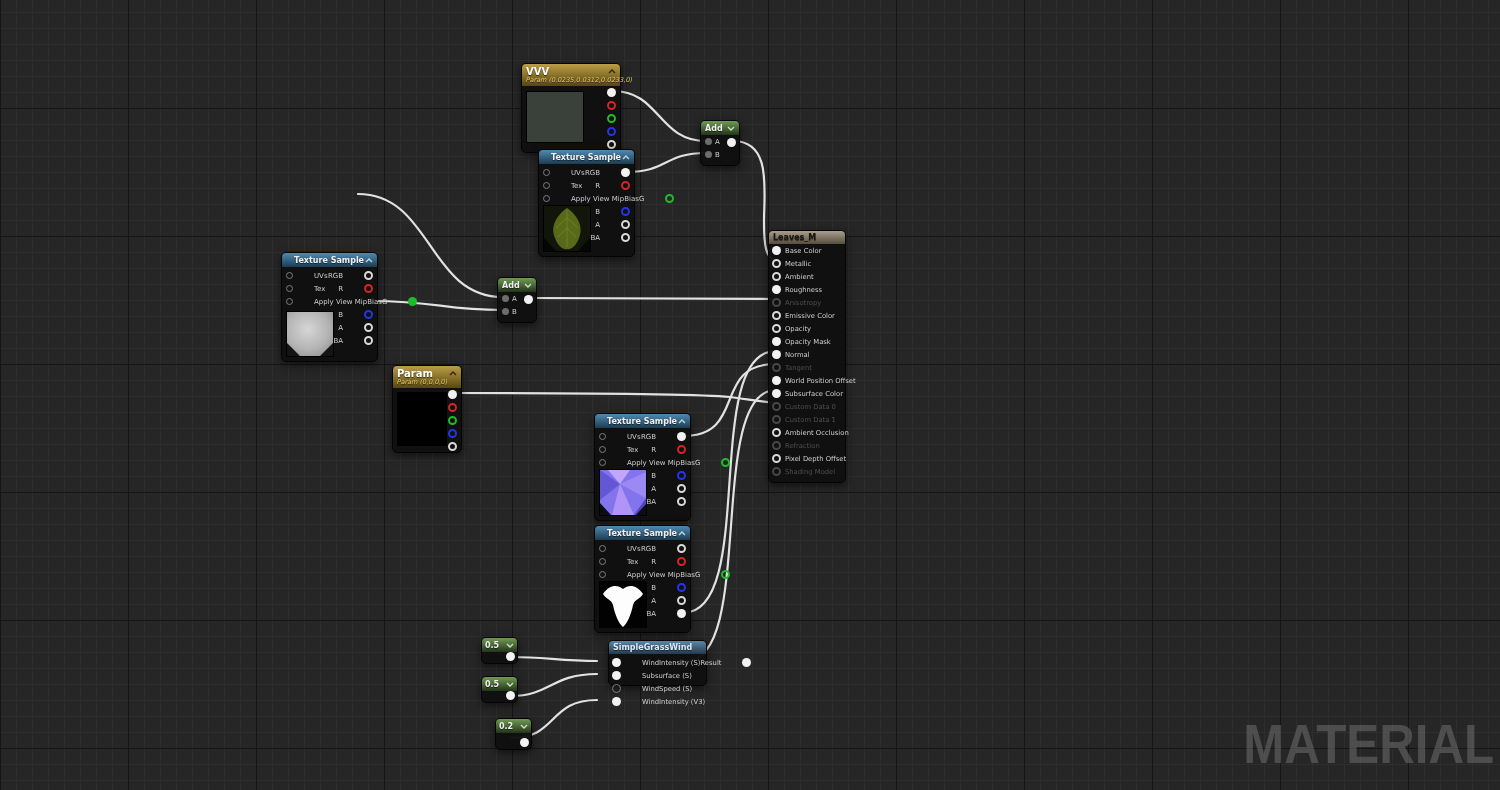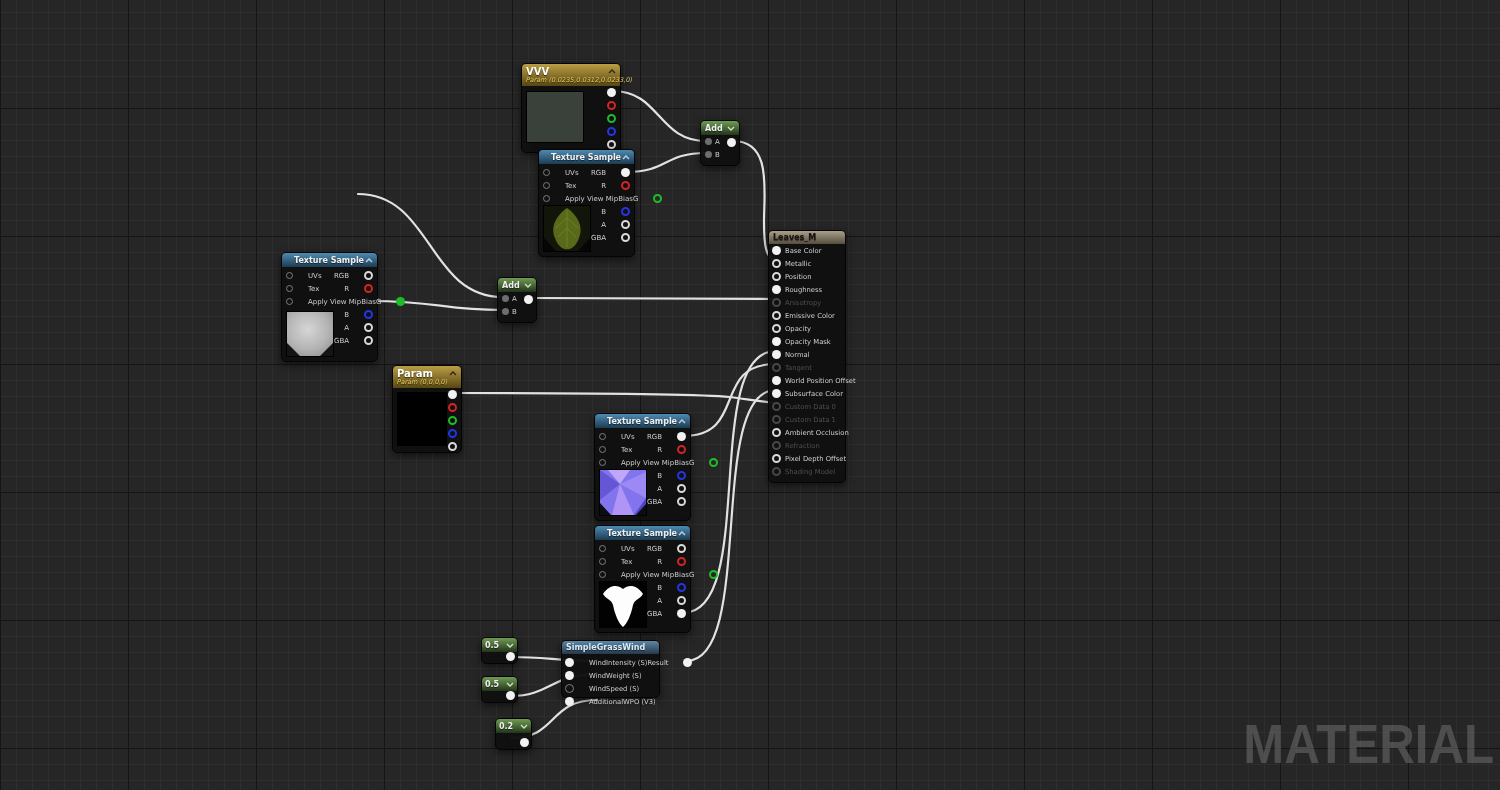--- a/index.html
+++ b/index.html
@@ -36,21 +36,21 @@
   .f-wht{background:#f2f2f2;}
   .f-gry{background:#6d6d6d;}
   .h-wht{border:2px solid #d8d8d8;}
   .h-gry{border:1.5px solid #7e7e7e;}
   .h-red{border:2px solid #d42424;}
   .h-grn{border:2px solid #1dbd2a;}
   .h-blu{border:2px solid #2336e6;}
   .f-grn{background:#1dbd2a;}
   .h-dis{border:2px solid #474747;}
   .trow{display:flex;align-items:center;justify-content:space-between;height:13px;padding:0 4px;}
-  .lg,.rg{display:flex;align-items:center;gap:15px;}
+  .lg,.rg{display:flex;align-items:center;gap:21px;}
   .plab{font-size:7px;color:#cfcfcf;white-space:nowrap;}
   .plab-dis{font-size:7px;color:#4f4f4f;white-space:nowrap;}
   .prev{position:absolute;left:4px;bottom:4px;border:1px solid #000;}
   .pcol{position:absolute;right:4px;top:24px;display:flex;flex-direction:column;gap:4px;align-items:center;}
   .outpin{position:absolute;}
   .mrow{display:flex;align-items:center;height:13px;gap:4px;padding-left:3px;}
   .mrow .plab{font-size:6.8px;}
   .mrow .plab-dis{font-size:6.8px;}
   #watermark{position:absolute;right:6px;bottom:14px;z-index:0;font-size:56px;font-weight:800;
     letter-spacing:0px;color:#757575;opacity:.5;transform:scaleX(.88);transform-origin:right bottom;
@@ -444,51 +444,51 @@
             <span class="pin f-wht"></span>
           </span>
         </div>
     </div>
     <svg class="prev" width="46" height="45">
       <rect width="46" height="45" fill="#020202"></rect>
       <path d="M3,12 C9,3 17,2 23,7 C29,2 37,3 43,12 C39,18 35,17 33,23 C31,33 27,42 23,45 C19,42 15,33 13,23 C11,17 7,18 3,12 Z" fill="#fdfdfd"></path>
     </svg>
   </div>
 
-  <div class="node" style="left:561px;top:640px;width:99px;height:58px">
+  <div class="node" style="left:608px;top:640px;width:99px;height:46px">
     <div class="hd hd-wind" style="height:13px">
       <span class="t1">SimpleGrassWind</span>
     </div>
     <div style="padding-top:2px">
       <div class="trow" style="padding:0 3px">
         <span class="lg">
             <span class="pin f-wht"></span>
             <span class="plab" style="font-size:6.8px">WindIntensity (S)</span>
           </span>
         <span class="rg">
             <span class="plab" style="font-size:6.8px">Result</span>
             <span class="pin f-wht"></span>
           </span>
       </div>
       <div class="trow" style="padding:0 3px">
           <span class="lg">
             <span class="pin f-wht"></span>
-            <span class="plab" style="font-size:6.8px">WindWeight (S)</span>
+            <span class="plab" style="font-size:6.8px">Subsurface (S)</span>
           </span>
         </div>
       <div class="trow" style="padding:0 3px">
           <span class="lg">
             <span class="pin h-gry"></span>
             <span class="plab" style="font-size:6.8px">WindSpeed (S)</span>
           </span>
         </div>
       <div class="trow" style="padding:0 3px">
           <span class="lg">
             <span class="pin f-wht"></span>
-            <span class="plab" style="font-size:6.8px">AdditionalWPO (V3)</span>
+            <span class="plab" style="font-size:6.8px">WindIntensity (V3)</span>
           </span>
         </div>
     </div>
   </div>
 
   <div class="node" style="left:481px;top:637px;width:37px;height:27px">
     <div class="hd hd-grn" style="padding:0 3px">
         <span>0.5</span>
       <span class="chev">
           <svg width="8" height="5">
@@ -529,21 +529,21 @@
       <div class="mrow">
           <span class="pin f-wht"></span>
           <span class="plab">Base Color</span>
         </div>
       <div class="mrow">
           <span class="pin h-wht"></span>
           <span class="plab">Metallic</span>
         </div>
       <div class="mrow">
           <span class="pin h-wht"></span>
-          <span class="plab">Position</span>
+          <span class="plab">Ambient</span>
         </div>
       <div class="mrow">
           <span class="pin f-wht"></span>
           <span class="plab">Roughness</span>
         </div>
       <div class="mrow">
           <span class="pin h-dis"></span>
           <span class="plab-dis">Anisotropy</span>
         </div>
       <div class="mrow">

